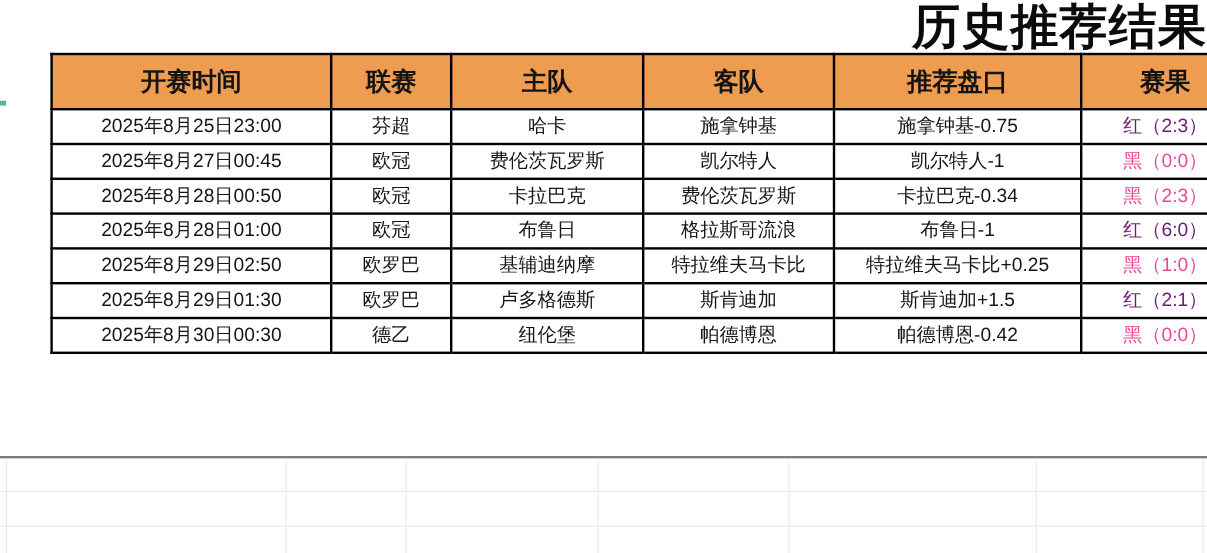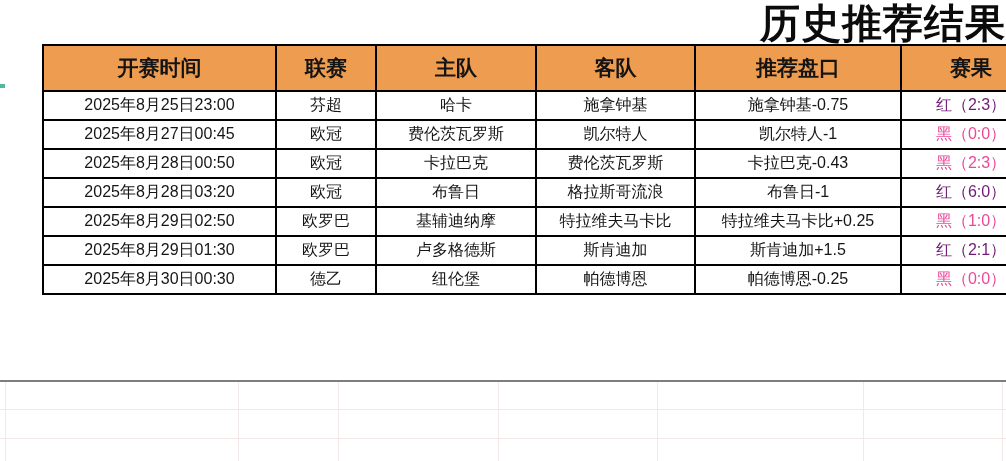--- a/index.html
+++ b/index.html
@@ -96,25 +96,25 @@
       <td>费伦茨瓦罗斯</td>
       <td>凯尔特人</td>
       <td>凯尔特人-1</td>
       <td class="blk">黑（0:0）</td>
     </tr>
     <tr>
       <td>2025年8月28日00:50</td>
       <td>欧冠</td>
       <td>卡拉巴克</td>
       <td>费伦茨瓦罗斯</td>
-      <td>卡拉巴克-0.43</td>
+      <td>卡拉巴克-0.34</td>
       <td class="blk">黑（2:3）</td>
     </tr>
     <tr>
-      <td>2025年8月28日03:20</td>
+      <td>2025年8月28日01:00</td>
       <td>欧冠</td>
       <td>布鲁日</td>
       <td>格拉斯哥流浪</td>
       <td>布鲁日-1</td>
       <td class="red">红（6:0）</td>
     </tr>
     <tr>
       <td>2025年8月29日02:50</td>
       <td>欧罗巴</td>
       <td>基辅迪纳摩</td>
@@ -128,21 +128,21 @@
       <td>卢多格德斯</td>
       <td>斯肯迪加</td>
       <td>斯肯迪加+1.5</td>
       <td class="red">红（2:1）</td>
     </tr>
     <tr>
       <td>2025年8月30日00:30</td>
       <td>德乙</td>
       <td>纽伦堡</td>
       <td>帕德博恩</td>
-      <td>帕德博恩-0.25</td>
+      <td>帕德博恩-0.42</td>
       <td class="blk">黑（0:0）</td>
     </tr>
   </tbody>
 </table>
 
 <div class="bottom-line"></div>
 
 <div>
   <div class="vline" style="left:5px"></div>
   <div class="vline" style="left:238px"></div>

